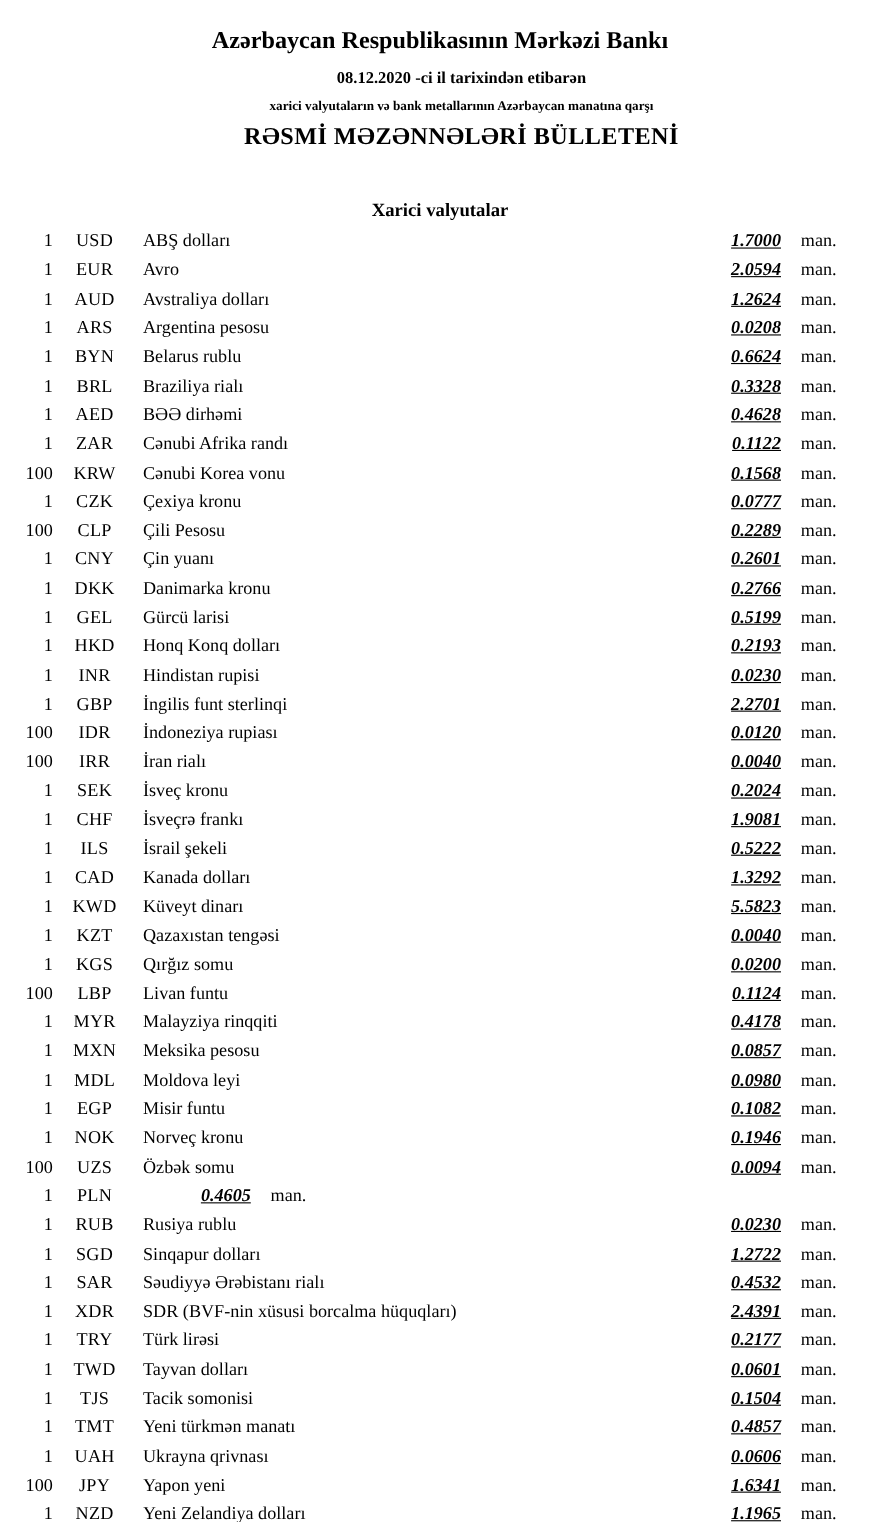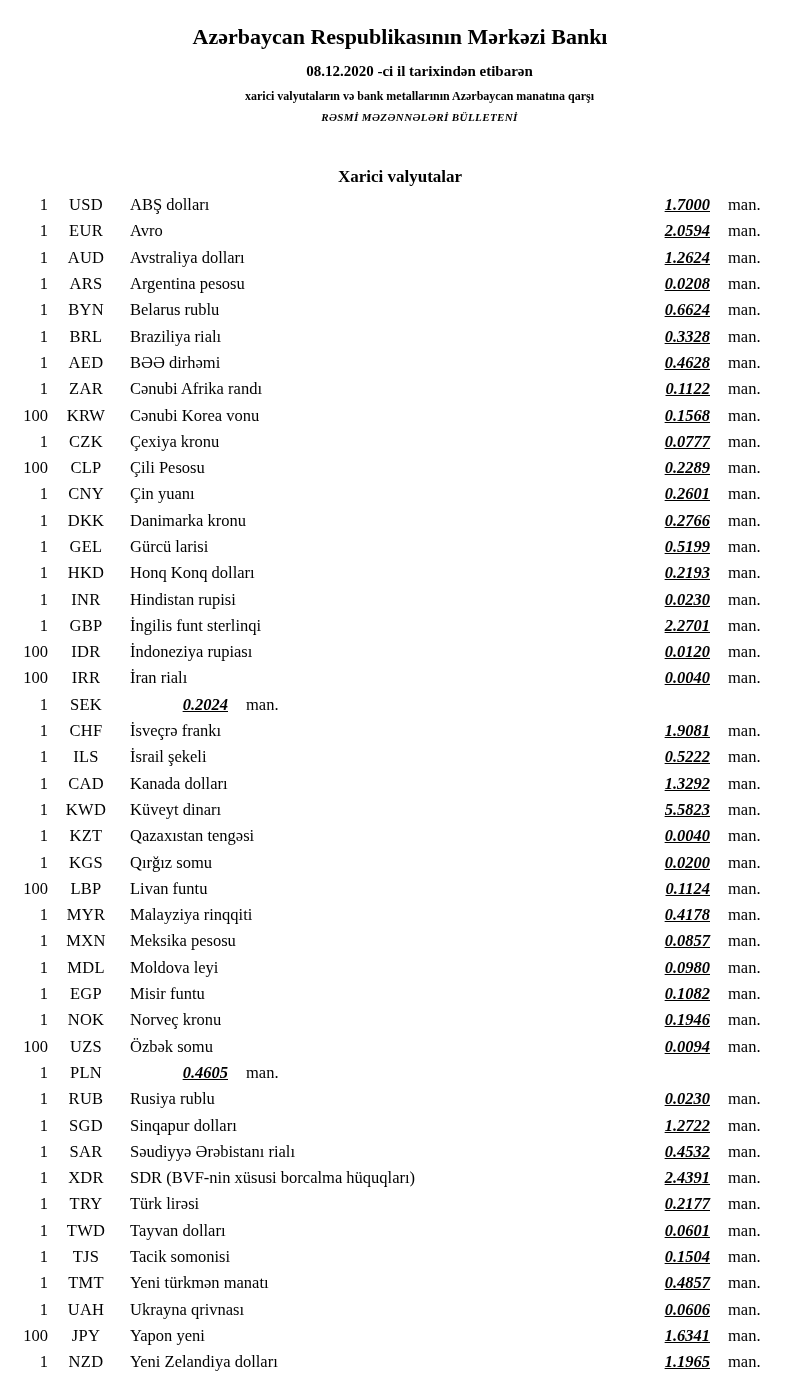--- a/index.html
+++ b/index.html
@@ -4,21 +4,21 @@
 <style>
   html, body { margin:0; padding:0; background:#ffffff; color:#000; }
   body { font-family:"Liberation Serif", serif; }
   .page { width:800px; height:1384px; margin:12px auto; box-sizing:border-box; padding-top:12px; overflow:hidden; }
 
   .doc-header { text-align:center; }
   .doc-title { font-size:22px; font-weight:bold; margin:0 0 13px 0; }
   .doc-sub { font-weight:bold;padding-left:39px; }
   .doc-sub.line1 { font-size:15px; margin-bottom:9px; }
   .doc-sub.line2 { font-size:12px; margin-bottom:7px; }
-  .doc-sub.line3 { font-size:11px; letter-spacing:0.4px;font-style:italic; }
+  .doc-sub.line3 { font-size:22px; letter-spacing:0.4px; }
 
   .section-title { text-align:center; font-weight:bold; font-size:17px; margin:44px 0 5px 0; }
 
   .rates-table { width:100%; }
   .row { display:flex; align-items:center; height:26.3px; font-size:16.5px; }
   .cell-qty  { width:48px;  text-align:right; flex:0 0 auto; }
   .cell-code { width:64px;  text-align:center; margin-left:6px; flex:0 0 auto; letter-spacing:0.3px; }
   .cell-name { flex:1 1 auto; padding-left:12px; white-space:nowrap; overflow:hidden; }
   .cell-rate { width:110px; text-align:right; font-weight:bold; font-style:italic; flex:0 0 auto;text-decoration:underline; }
   .cell-unit { width:90px;  padding-left:18px; box-sizing:border-box; flex:0 0 auto; }
@@ -166,20 +166,21 @@
       <div class="row">
         <span class="cell-qty">100</span>
         <span class="cell-code">IRR</span>
         <span class="cell-name">İran rialı</span>
         <span class="cell-rate">0.0040</span>
         <span class="cell-unit">man.</span>
       </div>
       <div class="row">
         <span class="cell-qty">1</span>
         <span class="cell-code">SEK</span>
+        <span class="cell-name">İsveç kronu</span>
         <span class="cell-rate">0.2024</span>
         <span class="cell-unit">man.</span>
       </div>
       <div class="row">
         <span class="cell-qty">1</span>
         <span class="cell-code">CHF</span>
         <span class="cell-name">İsveçrə frankı</span>
         <span class="cell-rate">1.9081</span>
         <span class="cell-unit">man.</span>
       </div>

